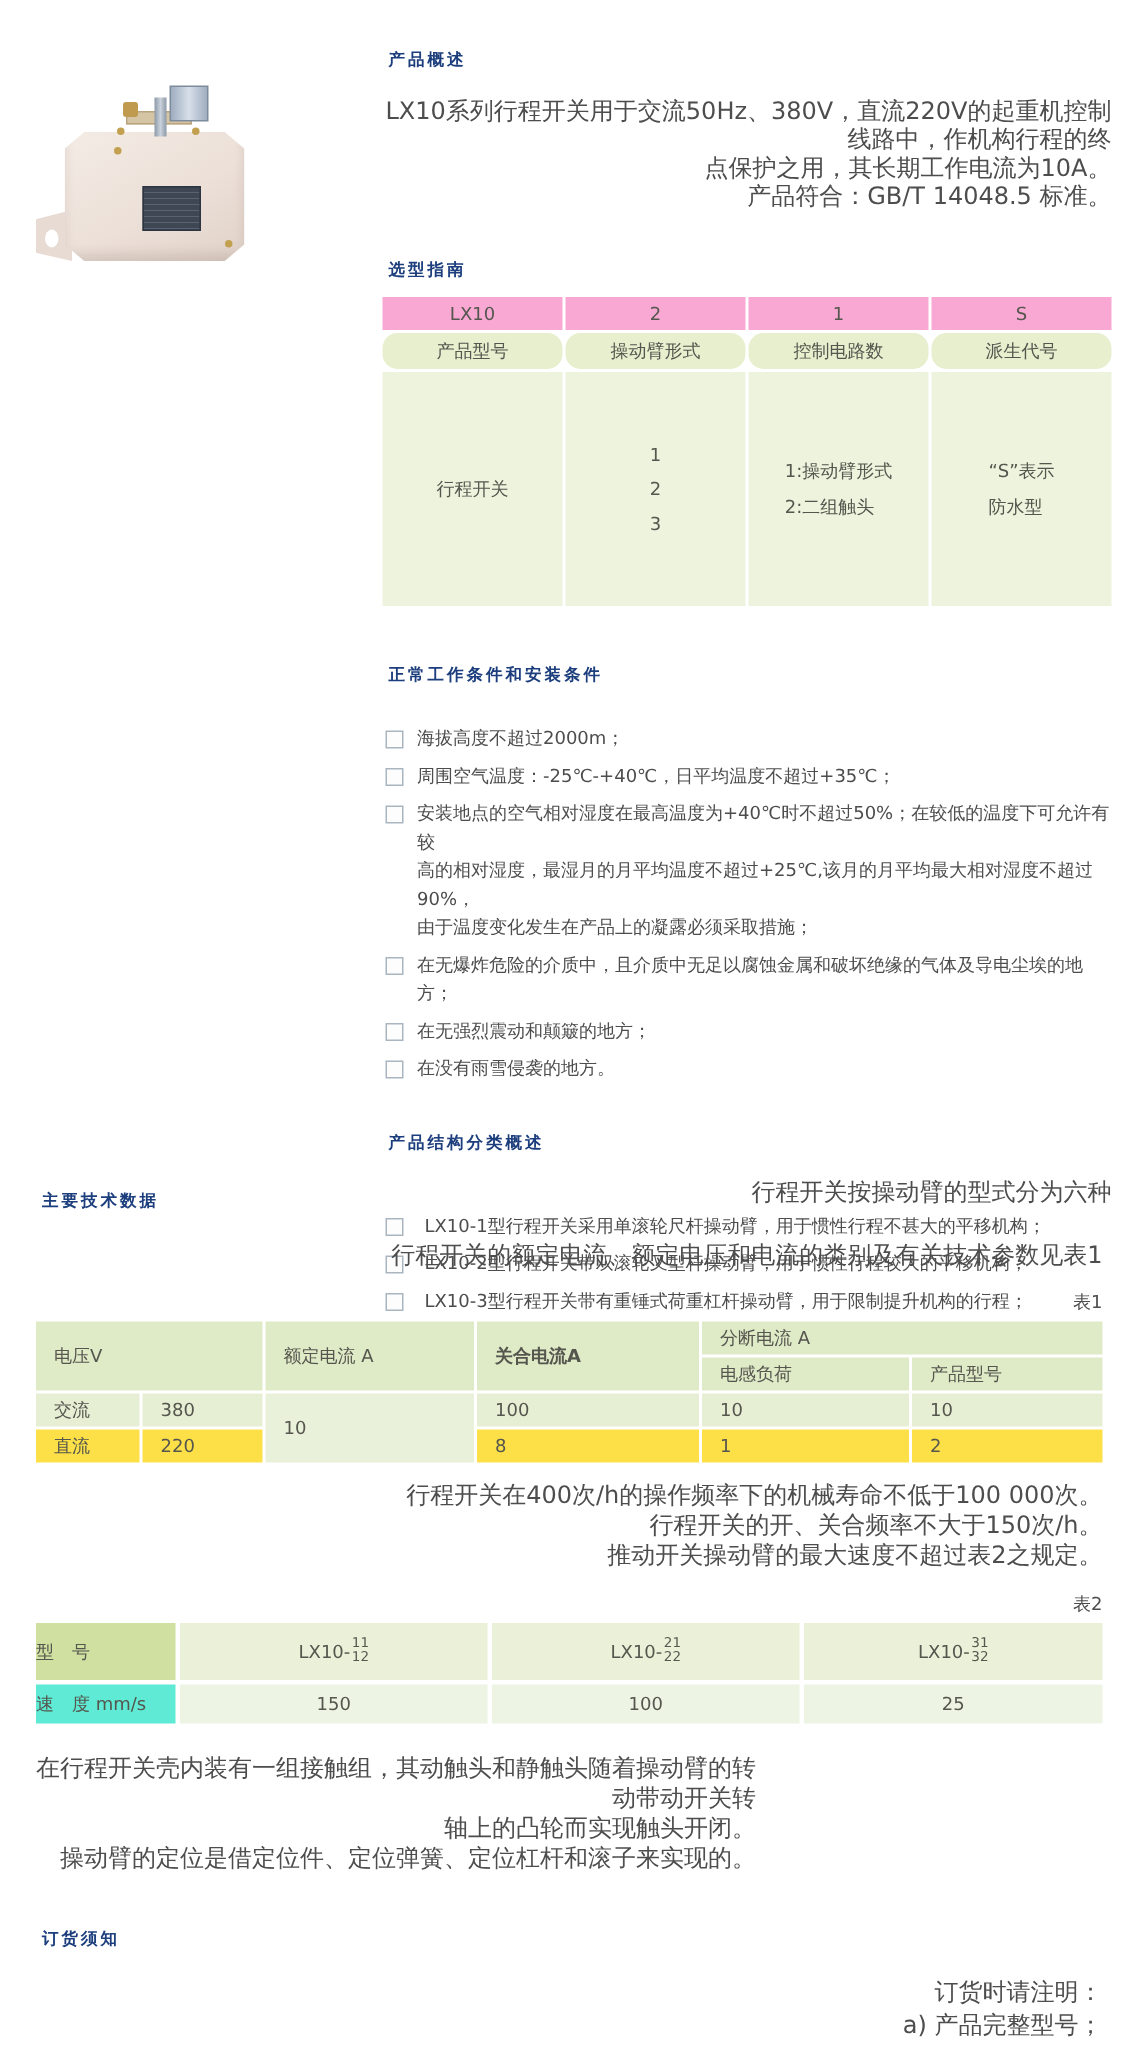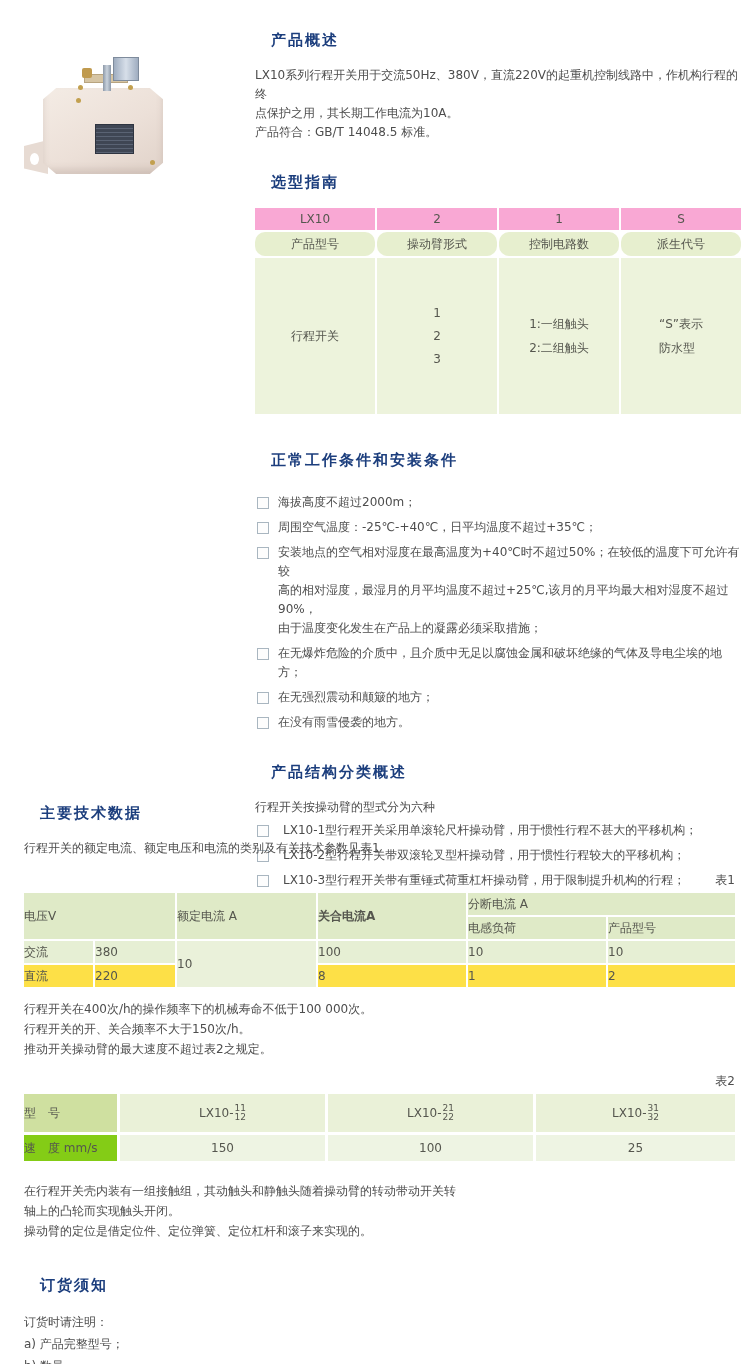--- a/index.html
+++ b/index.html
@@ -1,21 +1,21 @@
 <!DOCTYPE html>
 <html><head>
 <meta charset="utf-8">
 <style>
   html,body{margin:0;padding:0;}
   body{
     width:750px;height:1364px;background:#ffffff;position:relative;overflow:hidden;
     font-family:"DejaVu Sans","Liberation Sans",sans-serif;color:#4d4d4d;
   }
-  .sec-title{font-size:15px;font-weight:bold;color:#1c3e7d;letter-spacing:2px;margin:16px;line-height:20px;}
-  .txt{font-size:12px;line-height:19px;margin:0;color:#4d4d4d;}
+  .sec-title{font-size:11px;font-weight:bold;color:#1c3e7d;letter-spacing:2px;margin:4px;line-height:20px;}
+  .txt{font-size:16px;line-height:19px;margin:0;color:#4d4d4d;text-align:right;}
   .prewrap{white-space:pre-line;}
 
   
   .col-top{position:absolute;left:255px;top:24px;width:486px;}
   .col-full{position:absolute;left:24px;top:787px;width:711px;}
 
   
   .photo{position:absolute;left:18px;top:52px;width:200px;height:128px;background:#ffffff;}
   .dev-body{position:absolute;left:25px;top:36px;width:120px;height:86px;
     background:linear-gradient(150deg,#f4ece5 0%,#ece0d8 55%,#e0d2c9 100%);
@@ -45,39 +45,39 @@
   .sel-tbl .c{display:flex;align-items:center;justify-content:center;text-align:center;}
   .sel-tbl .code{background:#f9a8d4;}
   .sel-tbl .lbl{background:#e7efcf;border-radius:10px;}
   .sel-tbl .bodycell{background:#edf3dc;}
   .sel-stack{display:flex;flex-direction:column;gap:9px;align-items:center;}
   .sel-left{text-align:left;line-height:24px;}
 
   
   .t1{display:grid;grid-template-columns:69px 80px 139px 148px 138px 1fr;
     grid-template-rows:22px 22px 22px 22px;gap:2px;background:#ffffff;font-size:12px;color:#55564e;margin-top:4px;}
-  .t1 .cell{display:flex;align-items:center;}
+  .t1 .cell{display:flex;align-items:center;padding-left:12px;}
   .t1 .hdr{background:#dfeac7;}
   .t1 .r1{background:#e6efd4;}
   .t1 .r2{background:#fde047;}
   .t1 .merged{background:#eaf1da;}
   .h-voltage{grid-column:1/3;grid-row:1/3;}
   .h-rated{grid-column:3;grid-row:1/3;}
   .h-closing{grid-column:4;grid-row:1/3;font-weight:bold;}
   .h-breaking{grid-column:5/7;grid-row:1;}
   .h-ind{grid-column:5;grid-row:2;}
   .h-res{grid-column:6;grid-row:2;}
   .c-rated{grid-column:3;grid-row:3/5;}
 
   
   .t2{display:grid;grid-template-columns:93px 205px 205px 1fr;grid-template-rows:38px 26px;
     gap:3px;background:#ffffff;font-size:12px;color:#55564e;margin-top:4px;}
   .t2 .lab{display:flex;align-items:center;}
   .t2 .lab1{background:#cfe0a0;}
-  .t2 .lab2{background:#84cc16;}
+  .t2 .lab2{background:#5eead4;}
   .t2 .val{display:flex;align-items:center;justify-content:center;}
   .t2 .vr1{background:#eaf1d8;}
   .t2 .vr2{background:#eef4e3;}
   .frac{display:inline-flex;flex-direction:column;font-size:9px;line-height:9px;margin-left:1px;text-align:left;}
 
   
   .chk-list{list-style:none;margin:23px 0 0 0;padding:0;font-size:12px;}
   .chk-list li{display:flex;align-items:flex-start;margin-bottom:6px;line-height:19px;}
   .chk{flex:0 0 auto;width:10px;height:10px;border:1px solid #a9b6c0;background:#fdfdfd;margin:4px 9px 0 2px;}
   .chk-list.wide .chk{margin-right:14px;}
@@ -126,21 +126,21 @@
     <div class="c lbl">派生代号</div>
     <div class="c bodycell">行程开关</div>
     <div class="c bodycell">
       <div class="sel-stack">
         <span>1</span>
         <span>2</span>
         <span>3</span>
       </div>
     </div>
     <div class="c bodycell">
-      <span class="prewrap sel-left">1:一组触头
+      <span class="prewrap sel-left">1:操动臂形式
 2:二组触头</span>
     </div>
     <div class="c bodycell">
       <span class="prewrap sel-left">“S”表示
 防水型</span>
     </div>
   </div>
 
   <h2 class="sec-title m-t36">正常工作条件和安装条件</h2>
   <ul class="chk-list">

